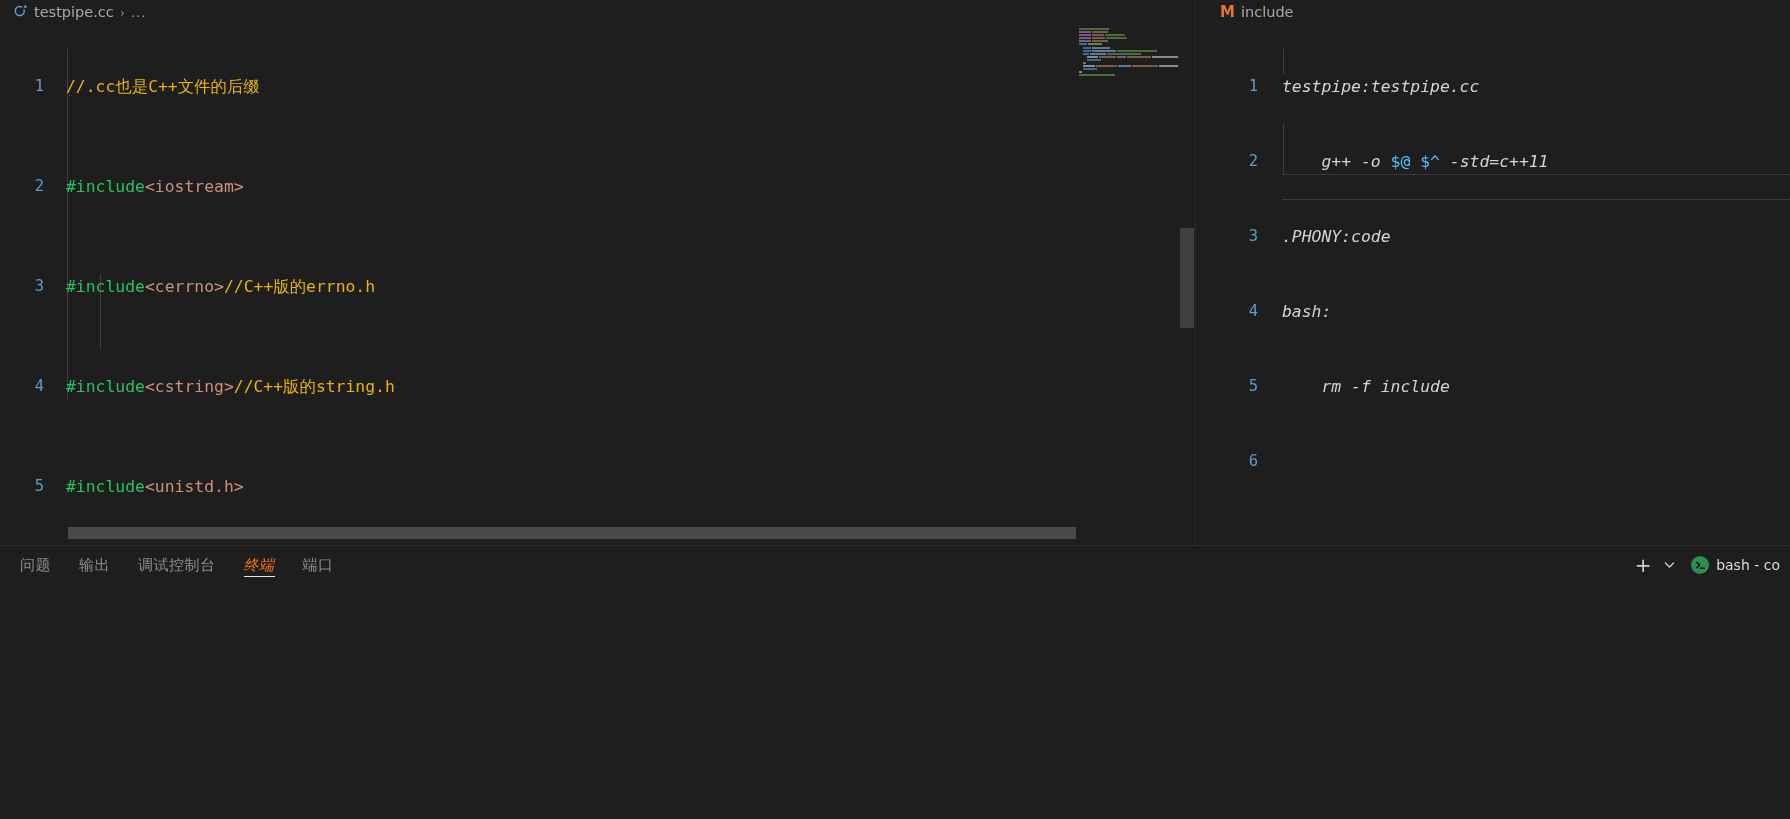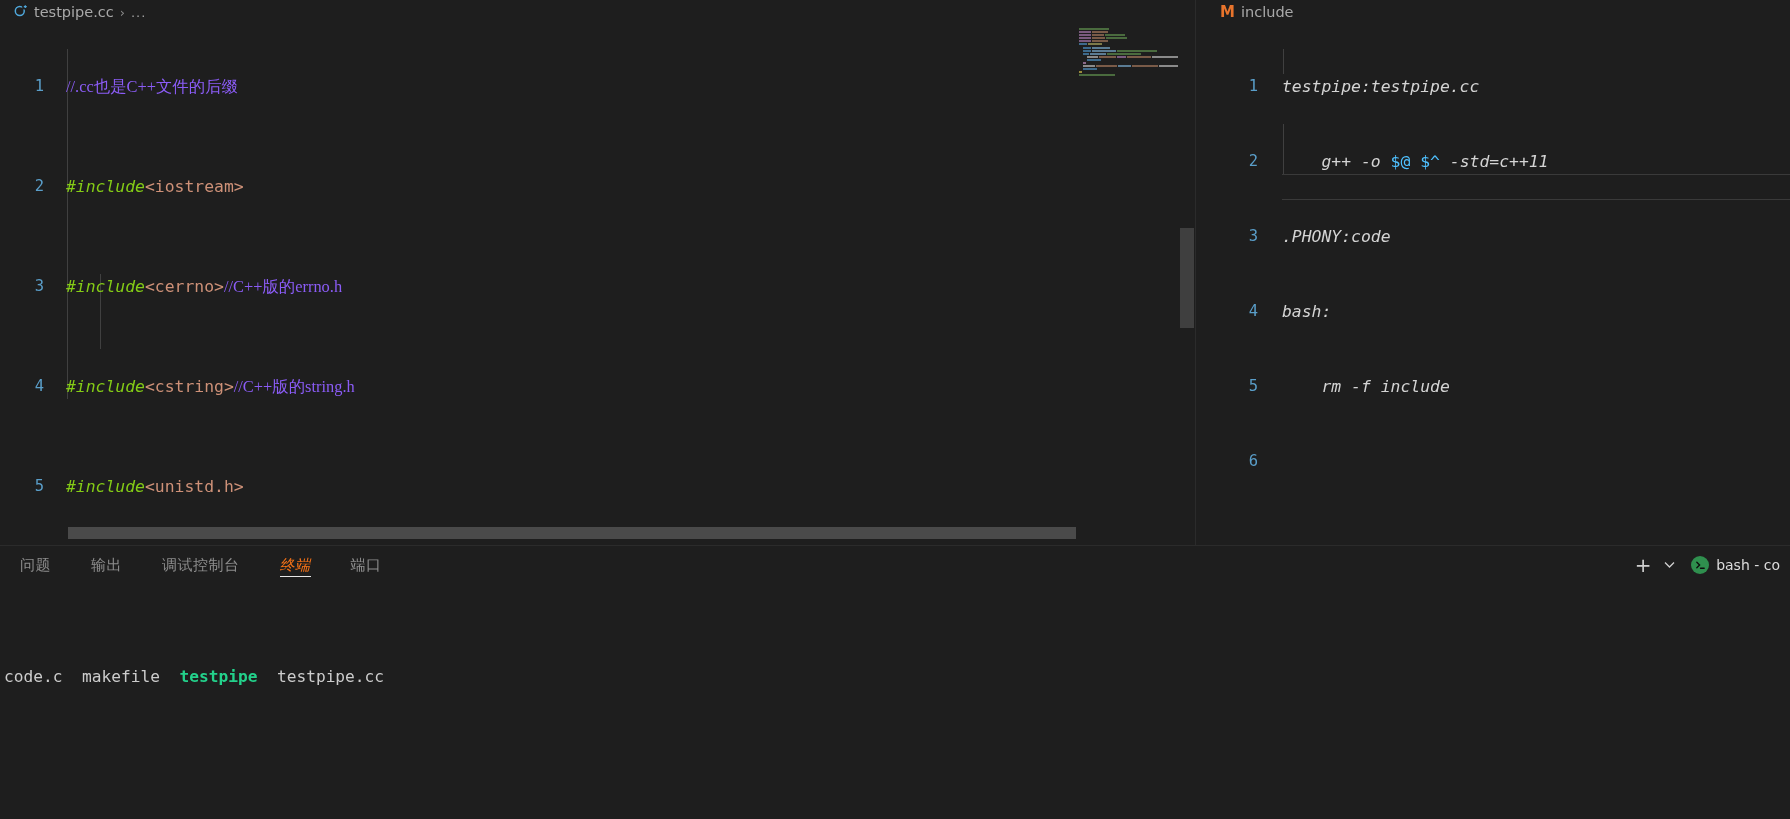--- a/index.html
+++ b/index.html
@@ -40,22 +40,22 @@
     position: absolute; left: 0; top: 0; width: 44px; text-align: right;
     color: #5a9ec9; font-size: 15.5px;
   }
   .group-right .ln { padding-left: 86px; }
   .group-right .ln .num { left: 18px; width: 44px; }
 
   
   .guide { position: absolute; top: 0; width: 1px; height: 100%; background: #404040; }
 
   
-  .t-comment { color: #8b5cf6; font-family: Liberation Serif, serif; }
-  .t-pre     { color: #84cc16; font-style: italic; }
+  .t-comment { color: #eab308; }
+  .t-pre     { color: #22c55e; }
   .t-inc     { color: #ce9178; }
   .t-plain   { color: #d4d4d4; font-style: italic; }
   .t-macro   { color: #4fc1ff; }
 
   
   .minimap {
     position: absolute; top: 0; right: 18px; width: 102px; height: 545px;
     background: #1e1e1e; overflow: hidden;
   }
   .mm-line { height: 2px; margin-bottom: 1.1px; display: flex; gap: 1px; padding-left: 3px; }
@@ -80,21 +80,21 @@
     position:absolute; left:1196px; top:0; width:6px; height:545px;
     background: linear-gradient(to right, rgba(0,0,0,0.35), rgba(0,0,0,0));
   }
 
   
   .panel { position: relative; height: 274px; background: #1e1e1e; border-top: 1px solid #2b2b2b; }
   .panel-header {
     height: 38px; display: flex; align-items: center; position: relative;
     padding-left: 8px;
   }
-  .panel-tabs { display: flex; align-items: flex-end; height: 38px; gap: 16px; }
+  .panel-tabs { display: flex; align-items: flex-end; height: 38px; gap: 4px; }
   .ptab {
     position: relative; padding: 0 12px; height: 38px; display: flex; align-items: center;
     font-size: 15px; color: #8d8d8d; letter-spacing: 0.5px;
   }
   .ptab.active { color: #f97316; font-style: italic; }
   .ptab.active::after {
     content: ""; position: absolute; left: 12px; right: 12px; bottom: 7px;
     height: 1.5px; background: #e7e7e7;
   }
   .panel-actions {
@@ -335,21 +335,20 @@
                 <path d="M6 9h4" stroke="#0d0d0d" stroke-width="1.5" stroke-linecap="round"></path>
               </svg>
           </span>
           <span>bash - co</span>
         </div>
       </div>
     </div>
 
     <div class="terminal">
 
-      <div><span class="t-out">code.c  makefile  </span><span class="t-dir">testpipe</span><span class="t-out">  testpipe.cc</span></div>
 
       
 
       
 
       
     </div>
   </div>
 </div>
 

